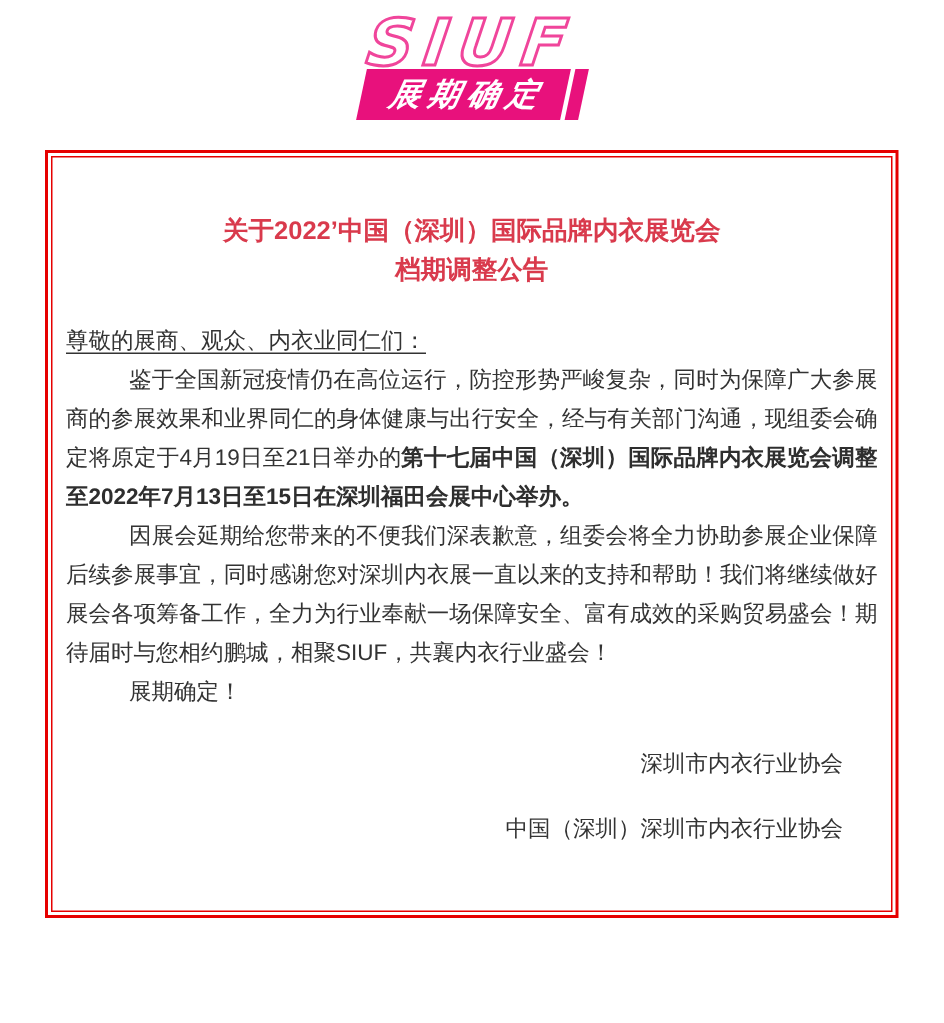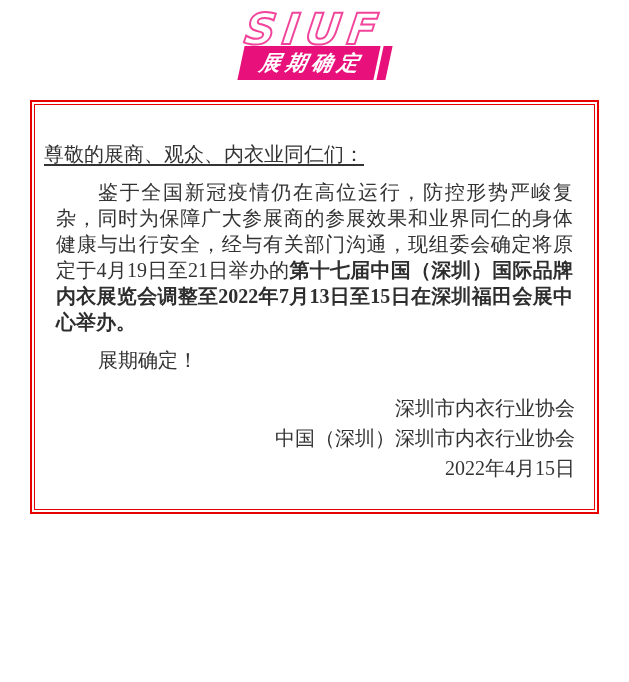--- a/index.html
+++ b/index.html
@@ -75,69 +75,73 @@
 
   .title {
     margin: 0 0 22px 0;
     text-align: center;
     color: #d93a4c;
     font-size: 17px;
     font-weight: bold;
     line-height: 26px;
   }
 
-  .body-text { font-size: 20px; line-height: 26px; font-family: Liberation Serif, serif; }
+  .body-text { font-size: 15px; line-height: 26px; }
 
   .greeting {
     margin: 0;
     text-decoration: underline;
     text-underline-offset: 3px;
   }
   .para {
-    margin: 12px;
+    margin: 0;
     text-indent: 42px;
     text-align: justify;
   }
   .para strong { font-weight: bold; color: #2e2e2e; }
 
   .signature {
     margin-top: 22px;
     text-align: right;
     padding-right: 6px;
   }
-  .signature p { margin: 4px; line-height: 26px; }
+  .signature p { margin: 17px; line-height: 26px; }
 </style>
 </head>
 <body>
 
 <div class="page">
 
   <header class="logo-area">
     <div class="siuf-logo">SIUF</div>
     <div class="banner">
       <span class="banner-text">展期确定</span>
       <span class="banner-slash"></span>
     </div>
   </header>
 
   <section class="notice-box">
     <div class="notice-inner">
 
+      <h1 class="title">
+        <span>关于2022’中国（深圳）国际品牌内衣展览会</span><br>
+        <span>档期调整公告</span>
+      </h1>
 
       <div class="body-text">
         <p class="greeting">尊敬的展商、观众、内衣业同仁们：</p>
 
         <p class="para"><span>鉴于全国新冠疫情仍在高位运行，防控形势严峻复杂，同时为保障广大参展商的参展效果和业界同仁的身体健康与出行安全，经与有关部门沟通，现组委会确定将原定于4月19日至21日举办的</span><strong>第十七届中国（深圳）国际品牌内衣展览会调整至2022年7月13日至15日在深圳福田会展中心举办。</strong></p>
 
+        <p class="para">因展会延期给您带来的不便我们深表歉意，组委会将全力协助参展企业保障后续参展事宜，同时感谢您对深圳内衣展一直以来的支持和帮助！我们将继续做好展会各项筹备工作，全力为行业奉献一场保障安全、富有成效的采购贸易盛会！期待届时与您相约鹏城，相聚SIUF，共襄内衣行业盛会！</p>
 
         <p class="para">展期确定！</p>
 
         <div class="signature">
           <p>深圳市内衣行业协会</p>
           <p>中国（深圳）深圳市内衣行业协会</p>
-          <p>2022年4月15日</p>
         </div>
       </div>
 
     </div>
   </section>
 
 </div>
 
 </body></html>

